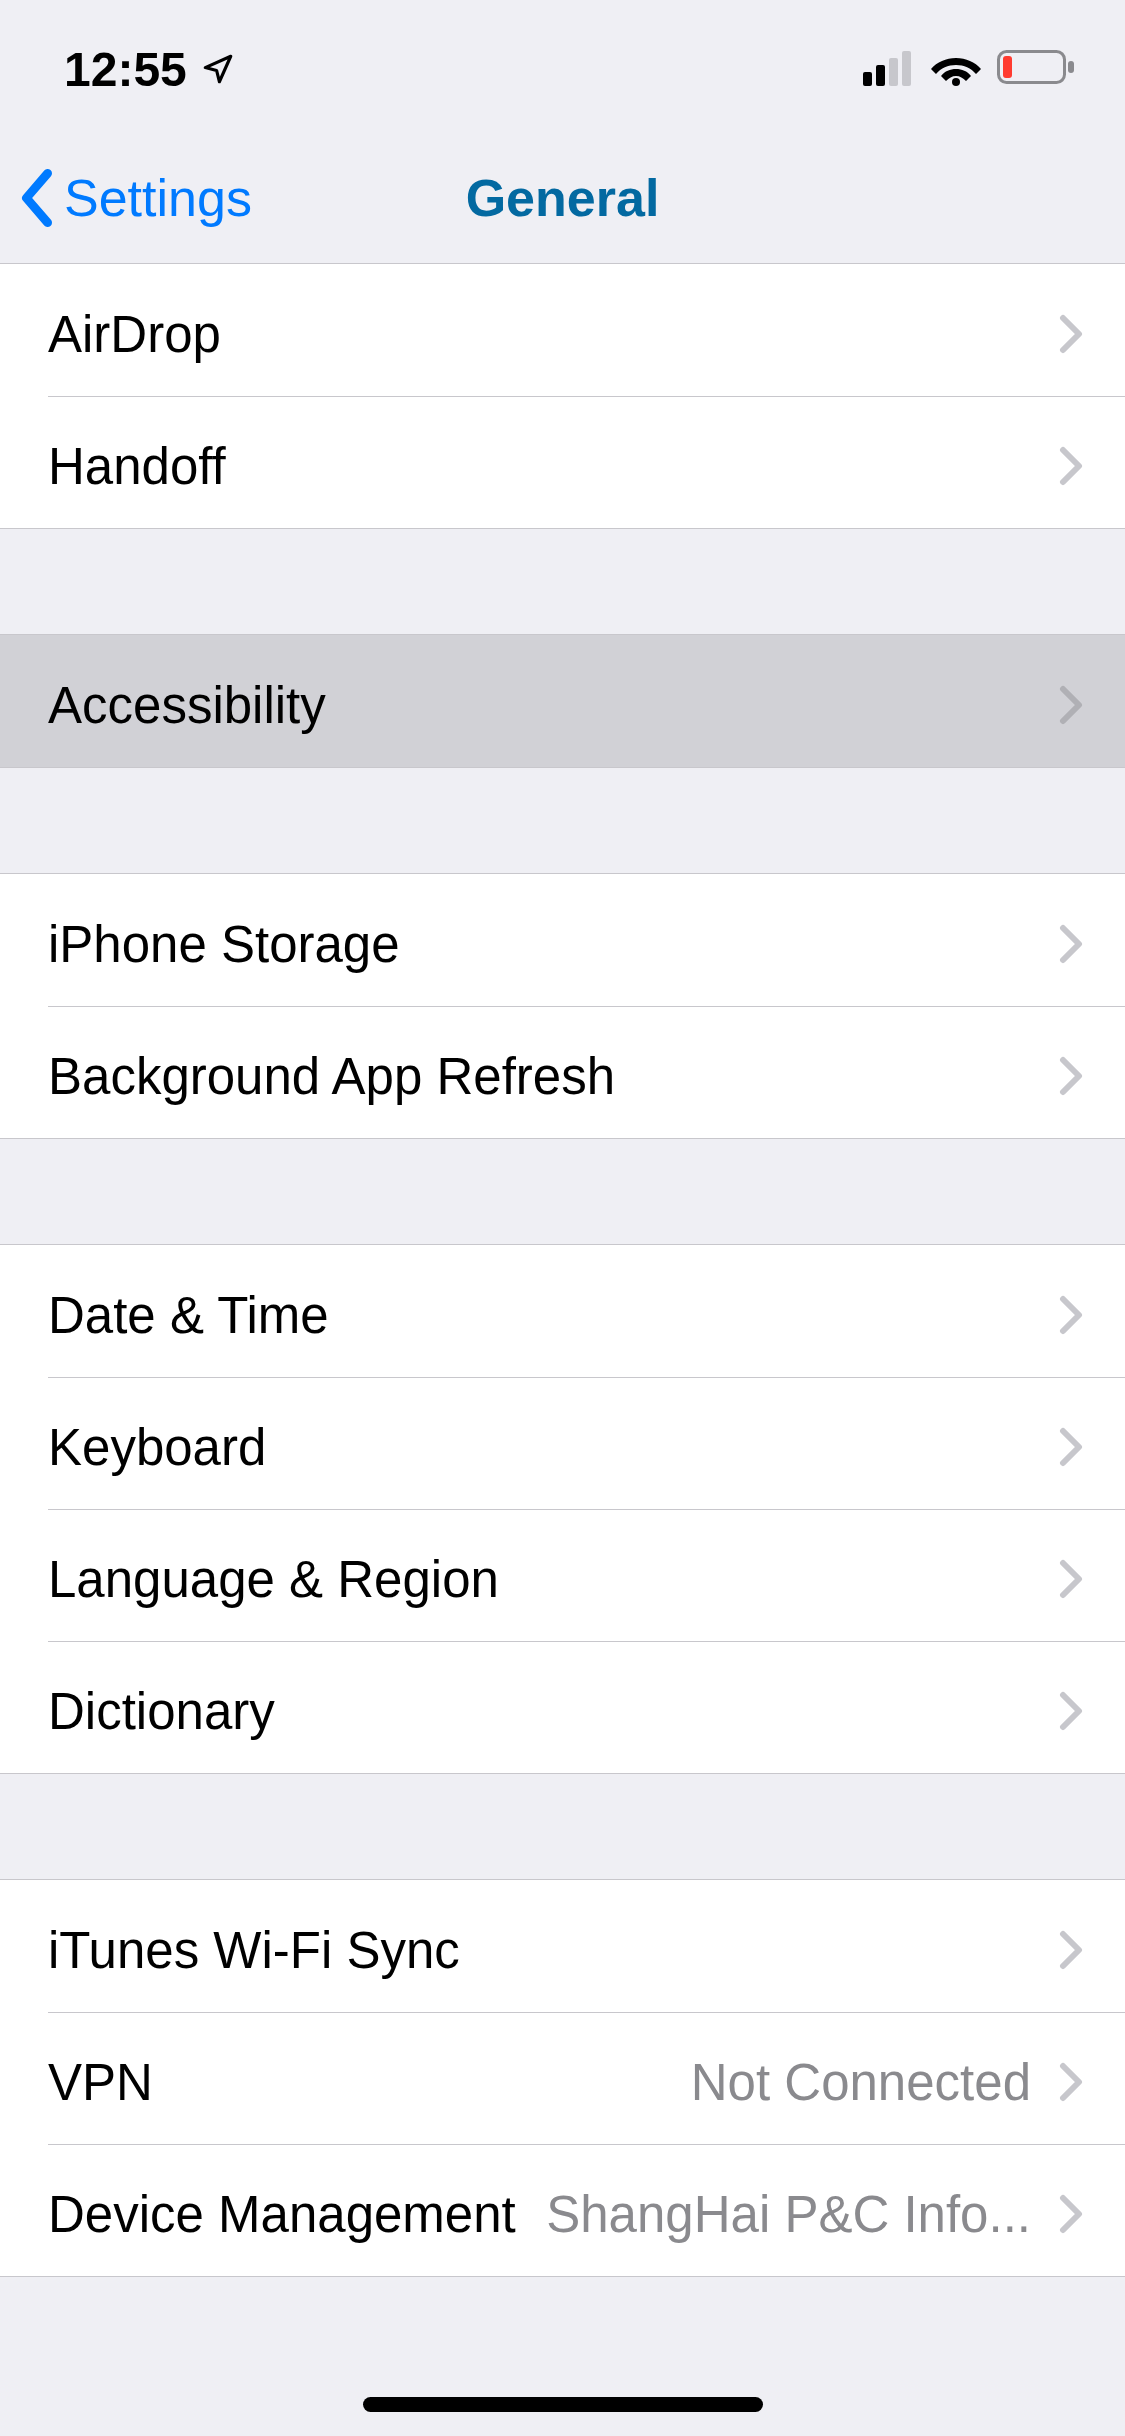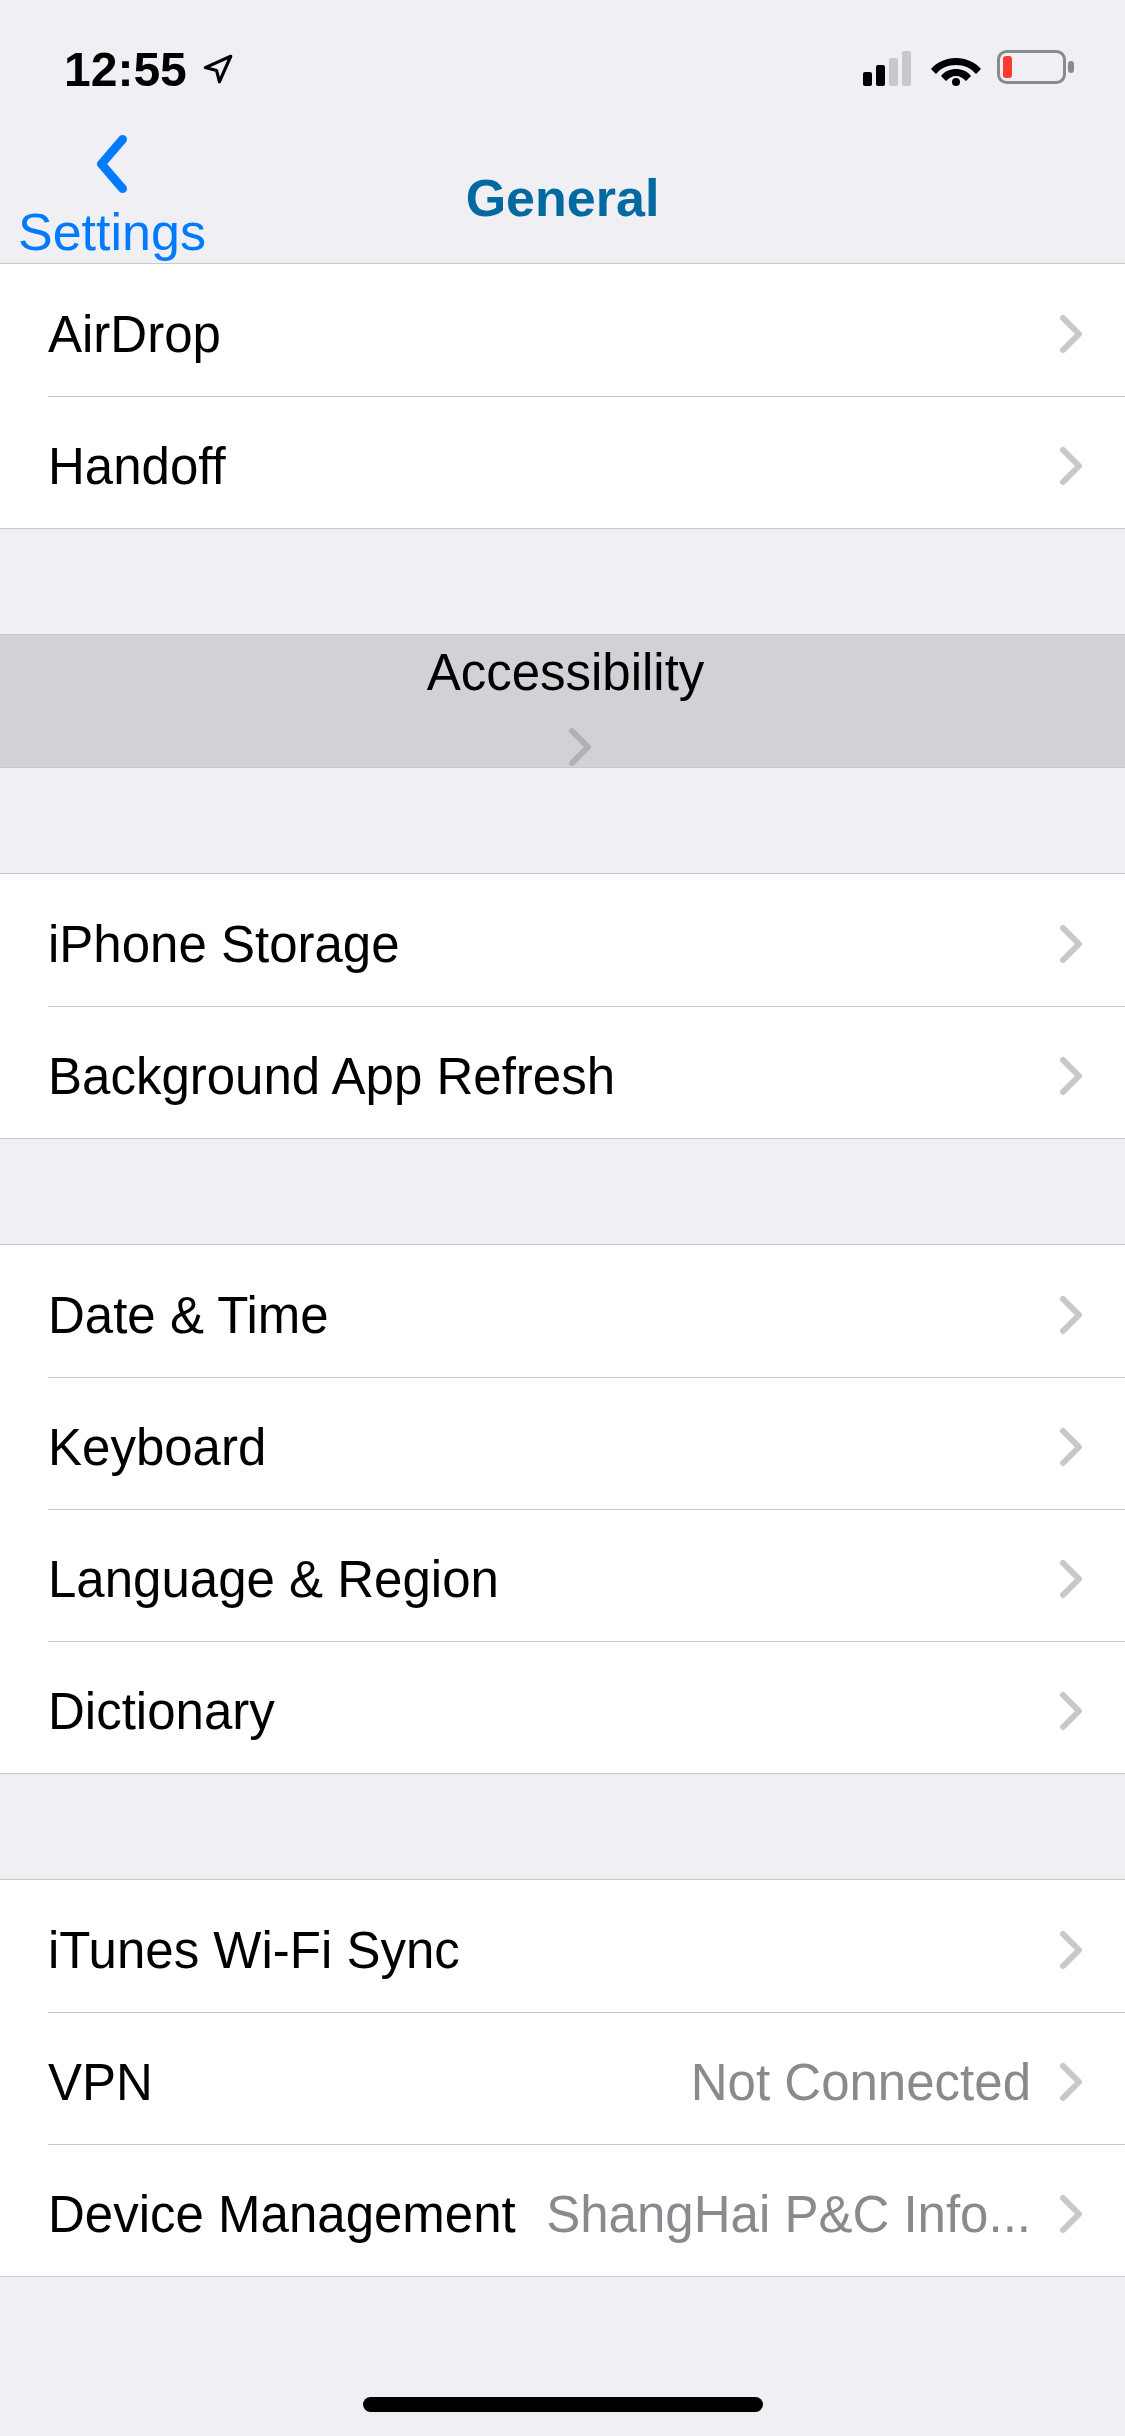--- a/index.html
+++ b/index.html
@@ -46,21 +46,20 @@
     }
     .back-button {
       position: absolute;
       left: 18px;
       display: flex;
       align-items: center;
       color: #007aff;
       font-size: 52px;
       font-weight: 400;
       gap: 8px;
-      flex-direction: column;
     }
     .back-chevron svg {
       width: 38px;
       height: 60px;
       display: block;
     }
     .nav-title {
       font-size: 52px;
       font-weight: 600;
       color: #0369a1;
@@ -81,21 +80,20 @@
     .list-row {
       background: #fff;
       height: 132px;
       display: flex;
       align-items: center;
       padding: 8px 42px 0 48px;
       position: relative;
     }
     .list-row.selected {
       background: #d1d1d6;
-      flex-direction: column;
     }
     .list-row + .list-row::before {
       content: "";
       position: absolute;
       top: 0;
       left: 48px;
       right: 0;
       height: 1px;
       background: #c8c7cc;
     }

